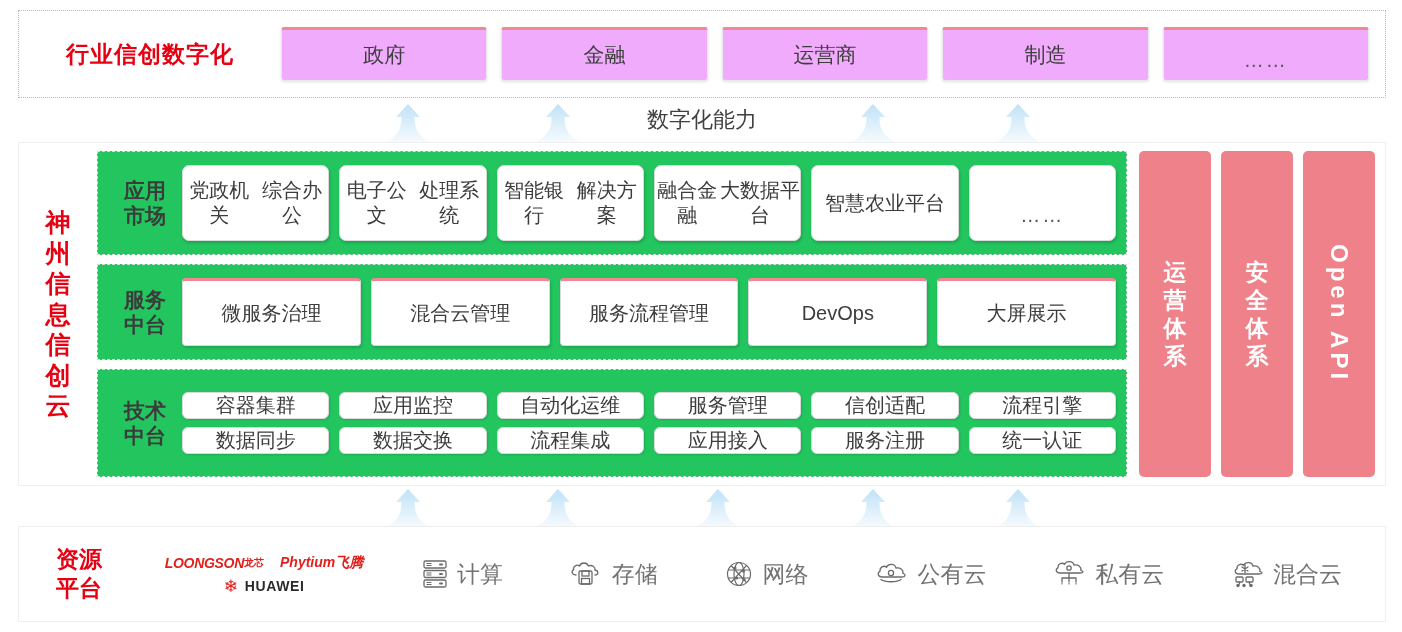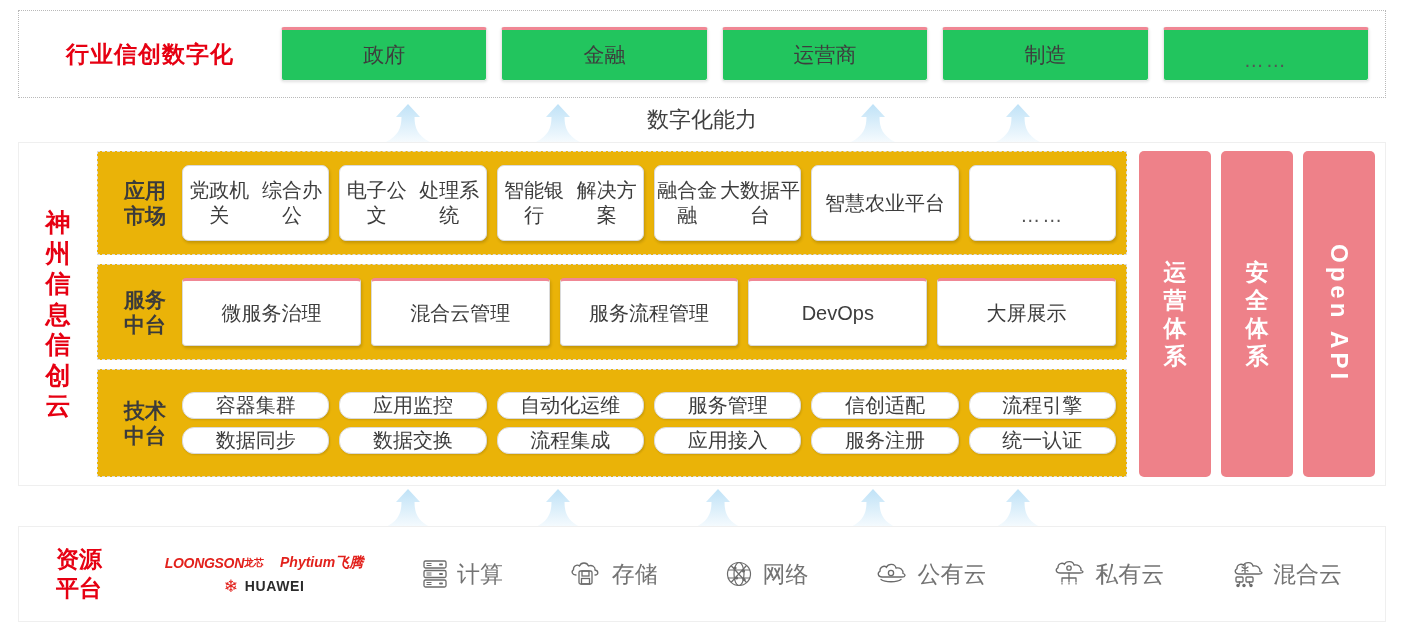--- a/index.html
+++ b/index.html
@@ -19,21 +19,21 @@
     display: flex; align-items: center;
   }
   .industry-title {
     width: 262px; text-align: center;
     color: #E60012; font-weight: bold; font-size: 23px;
     letter-spacing: 1px;
   }
   .industry-boxes { flex: 1; display: flex; gap: 14px; padding-right: 16px; }
   .ind-box {
     flex: 1; height: 54px;
-    background: #22c55e;
+    background: #f0abfc;
     border: 1px solid #e9e9e9;
     border-top: 3px solid #F08794;
     border-radius: 3px;
     box-shadow: 0 1px 3px rgba(0,0,0,.12);
     display: flex; align-items: center; justify-content: center;
     font-size: 21px; color: #3d3d3d;
   }
   .ind-box.dots { font-size: 20px; color: #555; letter-spacing: 2px; align-items: flex-end; padding-bottom: 8px;}
 
   
@@ -64,21 +64,21 @@
     color: #E60012; font-weight: bold; font-size: 25px;
     line-height: 1.22; letter-spacing: 0;
   }
   .cloud-title span { display: block; }
 
   .cloud-body { flex: 1; display: flex; padding: 8px 10px 8px 0; gap: 8px; }
   .rows-col { flex: 1; display: flex; flex-direction: column; gap: 9px; }
   .side-col { display: flex; gap: 10px; padding: 0 0 0 4px; }
 
   .tier {
-    background: #eab308;
+    background: #22c55e;
     border: 1px dashed #dcdcdc;
     display: flex; align-items: center;
     padding: 0 10px;
   }
   .tier.apps { height: 104px; }
   .tier.service { height: 96px; }
   .tier.tech { flex: 1; }
 
   .tier-label {
     width: 74px; flex: none; text-align: center;
@@ -98,21 +98,21 @@
     text-align: center; font-size: 20px; color: #3d3d3d;
     line-height: 1.25;
   }
   .tier.apps .card { height: 76px; }
   .tier.service .card { height: 68px; border-top: 3px solid #F08794; border-radius: 4px; }
   .card.dots { align-items: flex-end; padding-bottom: 12px; letter-spacing: 2px; color:#555; }
 
   .tech-stack { flex: 1; display: flex; flex-direction: column; gap: 8px; }
   .tech-row { flex: 1; display: flex; gap: 10px; }
   .tech-row .card {
-    border-radius: 12px; box-shadow: 1px 1px 2px rgba(0,0,0,.13);
+    border-radius: 6px; box-shadow: 1px 1px 2px rgba(0,0,0,.13);
     height: 100%;
   }
 
   .vbar {
     width: 72px; background: #EE8189; border-radius: 5px;
     display: flex; align-items: center; justify-content: center;
     color: #fff; font-weight: bold;
   }
   .vbar .vtext-cjk { display: flex; flex-direction: column; align-items: center; font-size: 23px; line-height: 1.22; }
   .vbar .vtext-rot { writing-mode: vertical-rl; font-size: 24px; letter-spacing: 4px; }

